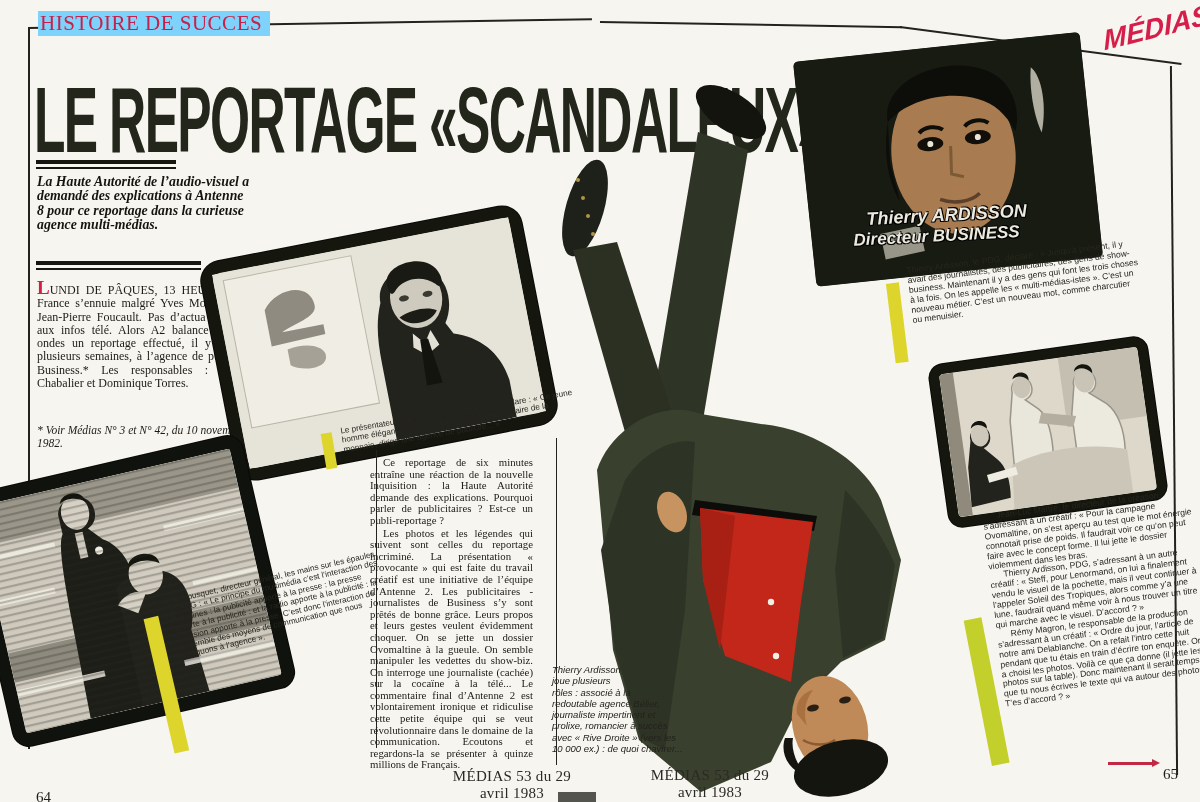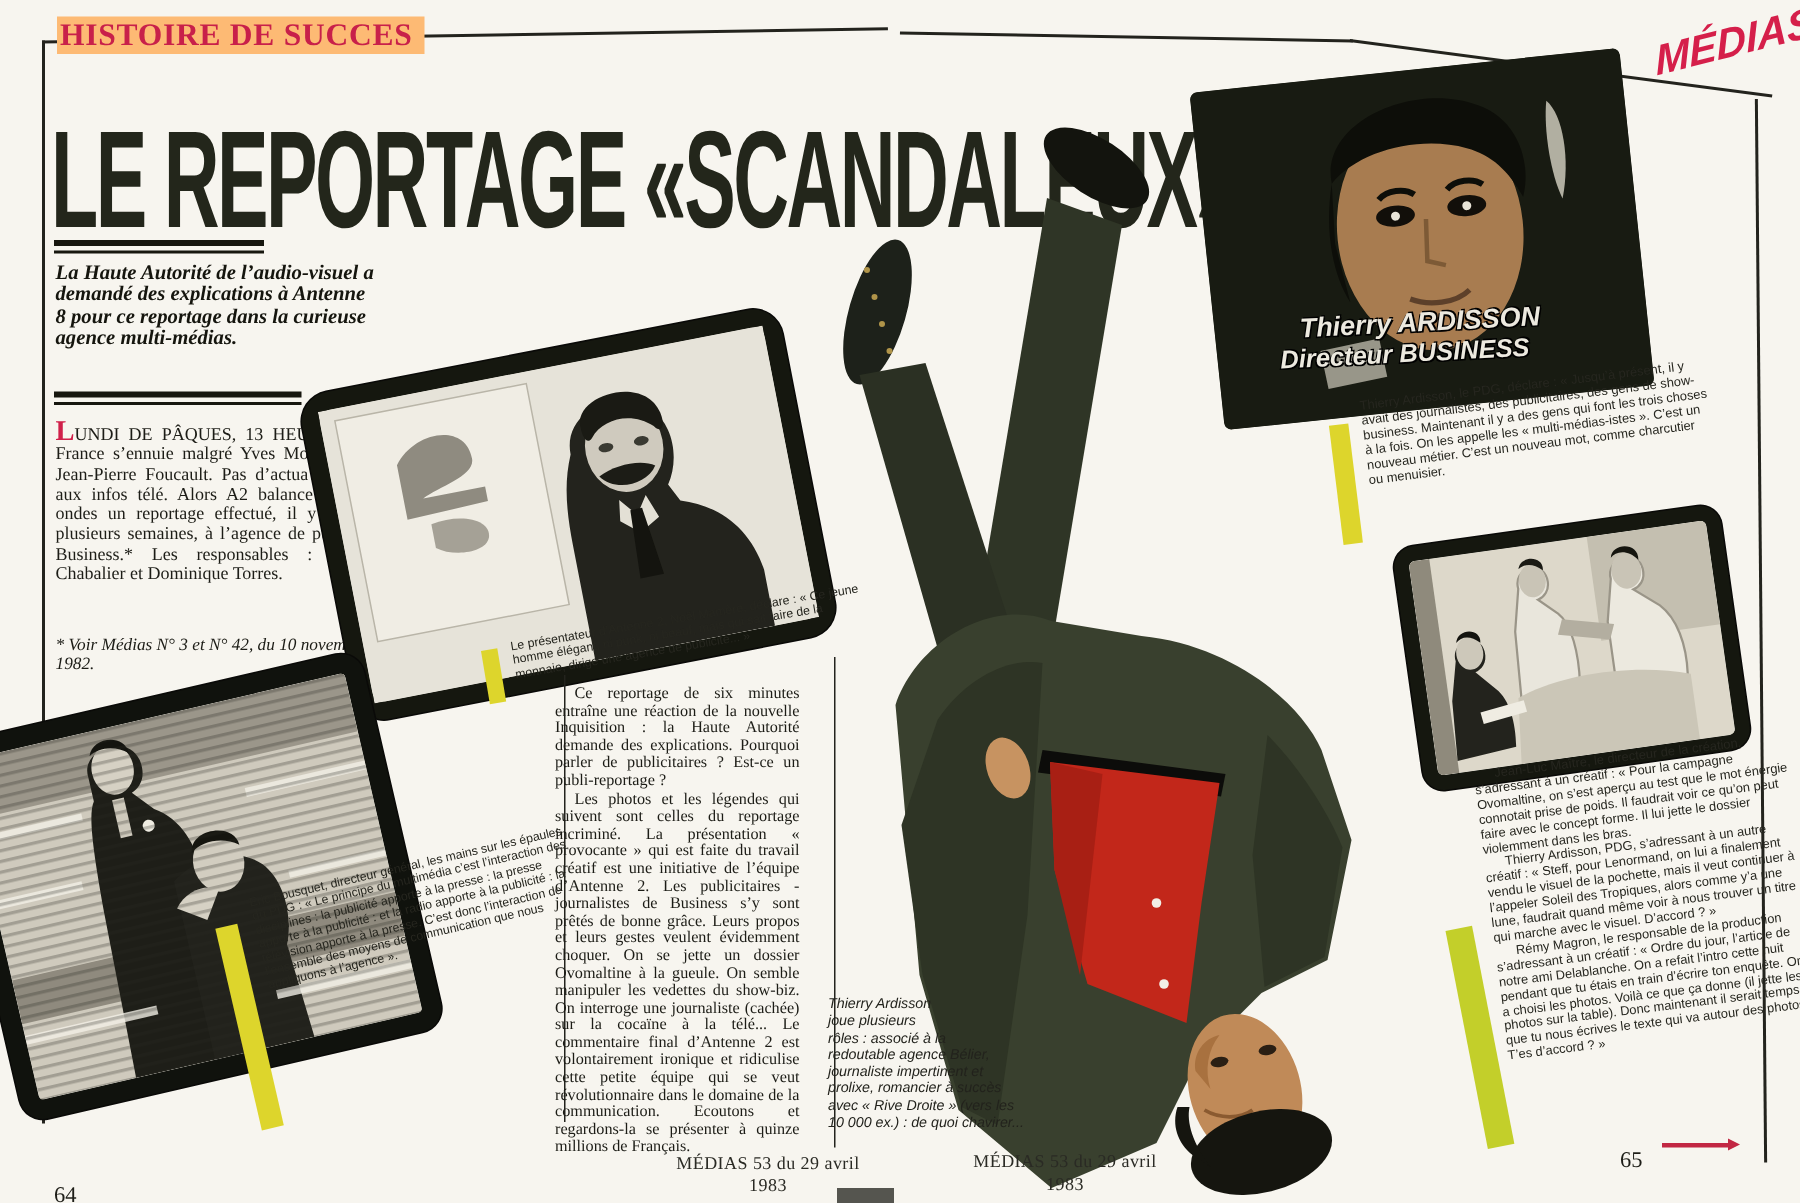--- a/index.html
+++ b/index.html
@@ -3,40 +3,40 @@
 <meta charset="utf-8">
 <style>
   html,body{margin:0;padding:0;background:#e9e7e0;}
   #spread{position:relative;width:1200px;height:802px;background:#f7f5ef;overflow:hidden;
           font-family:"Liberation Serif",serif;color:#1c1c16;}
   .abs{position:absolute;}
   
   .hline{background:#23231d;height:2px;}
   .vline{background:#23231d;width:1.5px;}
   
-  #kicker{left:38px;top:11px;font-family:"Liberation Serif",serif;font-weight:700;
-          font-size:21px;letter-spacing:.5px;color:#c8204a;background:#fdba74;padding:0 8px 0 2px;}
+  #kicker{left:38px;top:11px;font-family:"Liberation Serif",serif;font-weight:400;
+          font-size:21px;letter-spacing:.5px;color:#c8204a;background:#7dd3fc;padding:0 8px 0 2px;}
   
   #headline{left:34px;top:74px;font-family:"Liberation Sans",sans-serif;font-weight:700;
             font-size:92px;line-height:1;letter-spacing:-3px;color:#23261b;
             transform:scaleX(.56);transform-origin:left top;white-space:nowrap;}
   
   .thickrule{border-top:4px solid #17170f;border-bottom:2.5px solid #17170f;height:3px;}
   #lede{left:37px;top:175px;width:216px;font-style:italic;font-weight:700;
         font-size:13.8px;line-height:14.3px;color:#15150e;}
   #body-left{left:37px;top:283px;width:213px;font-size:12px;line-height:13.3px;text-align:justify;}
   #body-left .dropcap{color:#d0204a;font-size:19px;font-weight:700;line-height:10px;}
   #footnote{left:37px;top:424px;width:212px;font-style:italic;font-size:11.5px;line-height:13px;}
   
   #col2{left:370px;top:457px;width:163px;font-size:10.8px;line-height:11.6px;text-align:justify;}
   #col2 .p{text-indent:13px;margin:0 0 1px 0;}
   
   .cap{font-family:"Liberation Sans",sans-serif;color:#26261f;}
   .ybar{background:#ddd52c;}
-  .footer{font-size:12px;letter-spacing:.3px;color:#2a2a24;}
+  .footer{font-size:15px;letter-spacing:.3px;color:#2a2a24;}
   .pagenum{font-size:15px;color:#1e1e18;}
   
   .tv{border-radius:20px;background:#e7e4db;box-shadow:0 0 0 1px #0a0a08;}
   
   .overlay-name{font-family:"Liberation Sans",sans-serif;font-weight:700;font-style:italic;
       color:#ece9df;text-shadow:1px 1px 0 #000,-1px 1px 0 #000,1px -1px 0 #000;}
   .pre{white-space:pre-line;}
   .arrowline{background:#c22743;height:2.5px;}
   .arrowhead{width:0;height:0;border-left:8px solid #c22743;border-top:4.5px solid transparent;
              border-bottom:4.5px solid transparent;}
@@ -235,17 +235,17 @@
       <div class="cap" style="font-size:8.6px;line-height:9.9px;text-indent:14px;">Jean-Luc Maître, le directeur de la création, s’adressant à un créatif : « Pour la campagne Ovomaltine, on s’est aperçu au test que le mot énergie connotait prise de poids. Il faudrait voir ce qu’on peut faire avec le concept forme. Il lui jette le dossier violemment dans les bras.</div>
       <div class="cap" style="font-size:8.6px;line-height:9.9px;text-indent:14px;">Thierry Ardisson, PDG, s’adressant à un autre créatif : « Steff, pour Lenormand, on lui a finalement vendu le visuel de la pochette, mais il veut continuer à l’appeler Soleil des Tropiques, alors comme y’a une lune, faudrait quand même voir à nous trouver un titre qui marche avec le visuel. D’accord ? »</div>
       <div class="cap" style="font-size:8.6px;line-height:9.9px;text-indent:14px;">Rémy Magron, le responsable de la production s’adressant à un créatif : « Ordre du jour, l’article de notre ami Delablanche. On a refait l’intro cette nuit pendant que tu étais en train d’écrire ton enquête. On a choisi les photos. Voilà ce que ça donne (il jette les photos sur la table). Donc maintenant il serait temps que tu nous écrives le texte qui va autour des photos. T’es d’accord ? »</div>
     </div>
   </div>
 
   <div class="abs footer" style="left:640px;top:767px;width:140px;text-align:center;">MÉDIAS 53 du 29 avril 1983</div>
 
   <div class="abs arrowline" style="left:1108px;top:762px;width:46px;"></div>
   <div class="abs arrowhead" style="left:1152px;top:759px;"></div>
-  <div class="abs pagenum" style="left:1080px;top:766px;">65</div>
+  <div class="abs pagenum" style="left:1163px;top:766px;">65</div>
 
   <div class="abs" style="left:558px;top:792px;width:38px;height:10px;background:#55554f;"></div>
 
 </div>
 
 </body></html>

